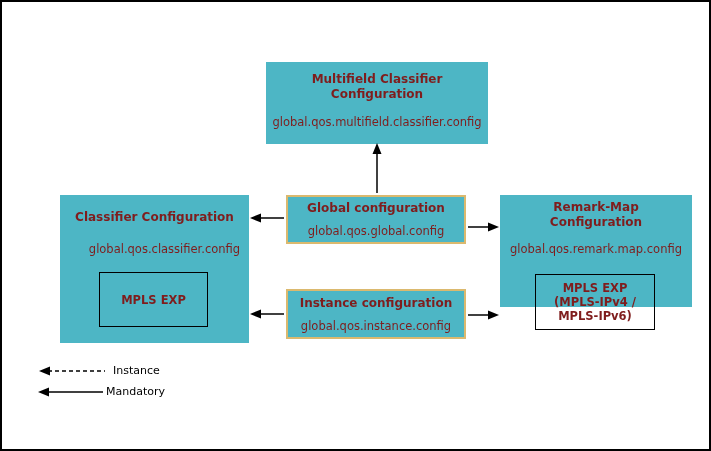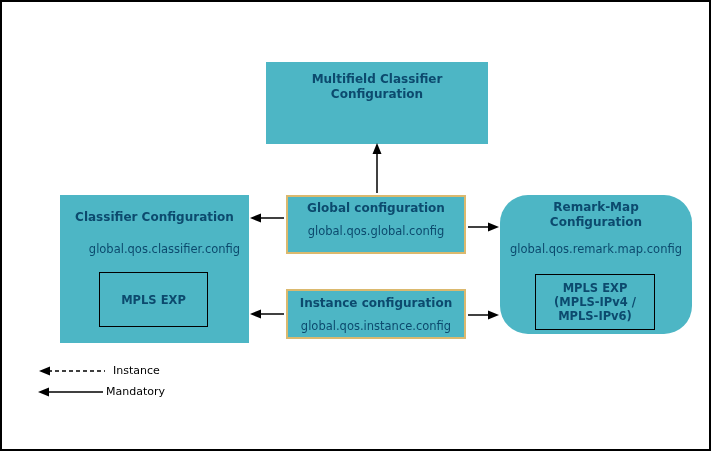--- a/index.html
+++ b/index.html
@@ -2,48 +2,48 @@
 <html><head>
 <meta charset="utf-8">
 <style>
   html,body { margin:0; padding:0; background:#ffffff; }
   body { width:711px; height:451px; font-family:"DejaVu Sans","Liberation Sans",sans-serif; }
   .canvas {
     position:relative; width:707px; height:447px;
     border:2px solid #000; background:#fff; overflow:hidden;
   }
   .box {
-    position:absolute; background:#4db6c5; color:#0c4a6e; text-align:center;
+    position:absolute; background:#4db6c5; color:#7f1d1d; text-align:center;
     box-sizing:border-box;
   }
   .box .title { font-weight:bold; font-size:12px; line-height:15px; }
   .box .path  { font-size:11.5px; line-height:14px; }
   .bordered { border:2px solid #dbb96e; }
   .inner-box {
     position:absolute; border:1px solid #000; background:transparent;
     display:flex; flex-direction:column; align-items:center; justify-content:center;
     font-weight:bold; font-size:11.5px; line-height:14px; box-sizing:border-box;
   }
   
   #box-multifield { left:264px; top:60px;  width:222px; height:82px; }
   #box-multifield .title { padding-top:10px; }
   #box-multifield .path  { padding-top:13px; }
 
   #box-classifier { left:58px;  top:193px; width:189px; height:148px; }
   #box-classifier .title { padding-top:15px; }
   #box-classifier .path  { padding-top:17px;margin-left:20px; }
   #inner-mpls-left { left:39px; top:77px; width:109px; height:55px; }
 
-  #box-remark { left:498px; top:193px; width:192px; height:139px;border-radius:28px; }
+  #box-remark { left:498px; top:193px; width:192px; height:112px; }
   #box-remark .title { padding-top:5px; }
   #box-remark .path  { padding-top:12px; }
   #inner-mpls-right { left:35px; top:79px; width:120px; height:56px; }
 
   
-  #box-global   { left:284px; top:193px; width:180px; height:59px; }
+  #box-global   { left:284px; top:193px; width:180px; height:49px; }
   #box-global .title { padding-top:4px; }
   #box-global .path  { padding-top:8px; }
 
   #box-instance { left:284px; top:287px; width:180px; height:50px; }
   #box-instance .title { padding-top:5px; }
   #box-instance .path  { padding-top:8px; }
 
   
   svg.arrows { position:absolute; left:0; top:0; width:707px; height:447px; pointer-events:none; }
   .legend-label { position:absolute; font-size:11px; color:#000; }
@@ -53,20 +53,21 @@
 </head>
 <body>
 
 <div class="canvas">
 
   <div class="box" id="box-multifield">
     <div class="title">
       <div>Multifield Classifier</div>
       <div>Configuration</div>
     </div>
+    <div class="path">global.qos.multifield.classifier.config</div>
   </div>
 
   <div class="box" id="box-classifier">
     <div class="title">Classifier Configuration</div>
     <div class="path">global.qos.classifier.config</div>
     <div class="inner-box" id="inner-mpls-left">
       <div>MPLS EXP</div>
     </div>
   </div>
 

